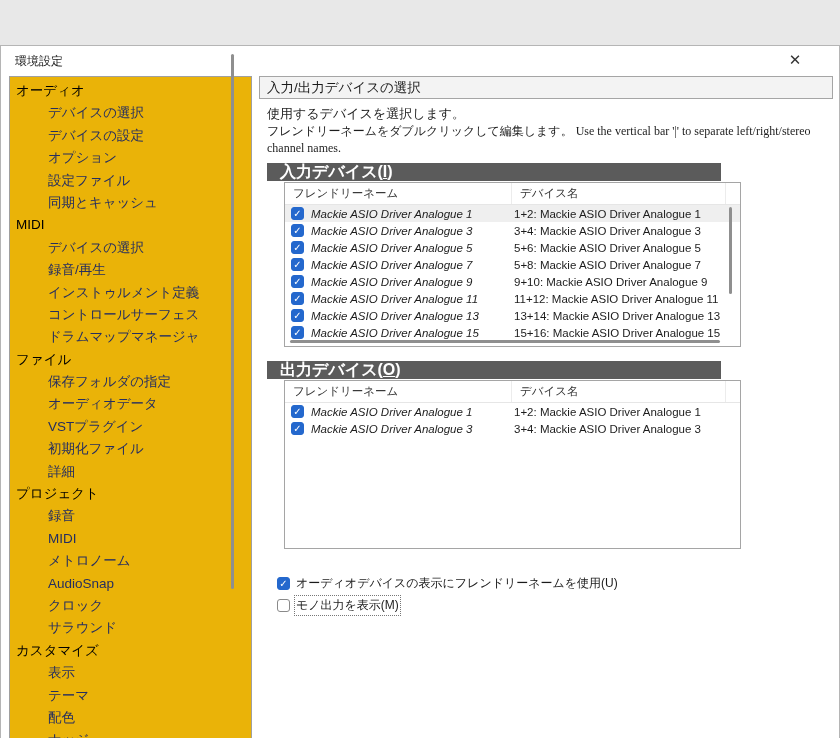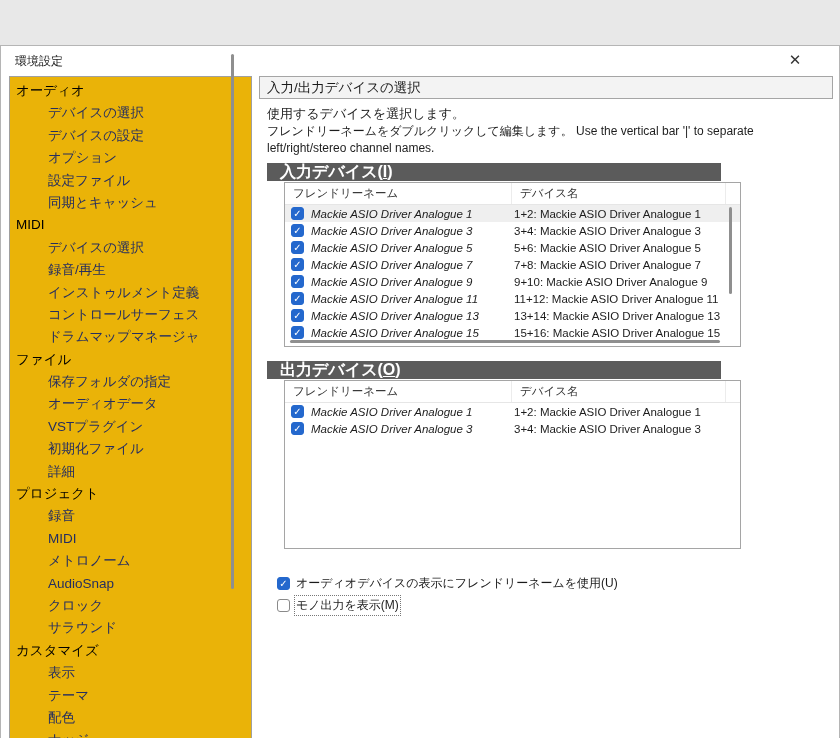--- a/index.html
+++ b/index.html
@@ -18,21 +18,21 @@
   .sidebar { position:absolute; left:8px; top:30px; width:243px; height:673px;
     border:1px solid #a0a0a0; background:#eab308; overflow:hidden; padding-top:3px; }
   .cat { height:22.4px; line-height:22.4px; padding-left:6px; font-size:13.5px; color:#000; white-space:nowrap; }
   .sub { height:22.4px; line-height:22.4px; padding-left:38px; font-size:13.5px; color:#252e60; white-space:nowrap; }
   .side-scroll { position:absolute; left:230px; top:8px; width:3px; height:535px; background:#8f8f8f; border-radius:2px; }
   
   .main-header { position:absolute; left:258px; top:30px; width:574px; height:23px;
     background:#f3f3f3; border:1px solid #a5a5a5; font-size:13.5px; color:#1a1a1a;
     line-height:21px; padding-left:7px; }
   .desc1 { position:absolute; left:266px; top:59px; font-size:13px; color:#1e1e1e; }
-  .desc2 { position:absolute; left:266px; top:77px; width:556px; font-size:12px; color:#1e1e1e; line-height:17px; }
+  .desc2 { position:absolute; left:266px; top:77px; width:556px; font-size:12px; color:#1e1e1e; line-height:17px;font-family:Liberation Serif, serif; }
   .secbar { position:absolute; left:266px; width:454px; height:18px; background:#5b5b5b;
     color:#ffffff; font-size:16px; font-weight:bold; line-height:18px; padding-left:13px; }
   .secbar u { text-decoration:underline; }
   .devtable { position:absolute; left:283px; width:457px; border:1px solid #a5a5a5; background:#fff; overflow:hidden; }
   .thead { display:flex; height:22px; border-bottom:1px solid #e6e6e6; }
   .th { font-size:11.5px; color:#333; line-height:21px; }
   .th1 { width:227px; padding-left:8px; border-right:1px solid #ececec; }
   .th2 { flex:1; padding-left:8px; border-right:1px solid #ececec; margin-right:14px; }
   .trow { display:flex; align-items:center; height:17px; }
   .trow.sel { background:#efefef; }
@@ -125,21 +125,21 @@
           <span class="c2">3+4: Mackie ASIO Driver Analogue 3</span>
         </div>
         <div class="trow">
           <span class="cb on">✓</span>
           <span class="c1">Mackie ASIO Driver Analogue 5</span>
           <span class="c2">5+6: Mackie ASIO Driver Analogue 5</span>
         </div>
         <div class="trow">
           <span class="cb on">✓</span>
           <span class="c1">Mackie ASIO Driver Analogue 7</span>
-          <span class="c2">7+8: Mackie ASIO Driver Analogue 7</span>
+          <span class="c2">5+8: Mackie ASIO Driver Analogue 7</span>
         </div>
         <div class="trow">
           <span class="cb on">✓</span>
           <span class="c1">Mackie ASIO Driver Analogue 9</span>
           <span class="c2">9+10: Mackie ASIO Driver Analogue 9</span>
         </div>
         <div class="trow">
           <span class="cb on">✓</span>
           <span class="c1">Mackie ASIO Driver Analogue 11</span>
           <span class="c2">11+12: Mackie ASIO Driver Analogue 11</span>

